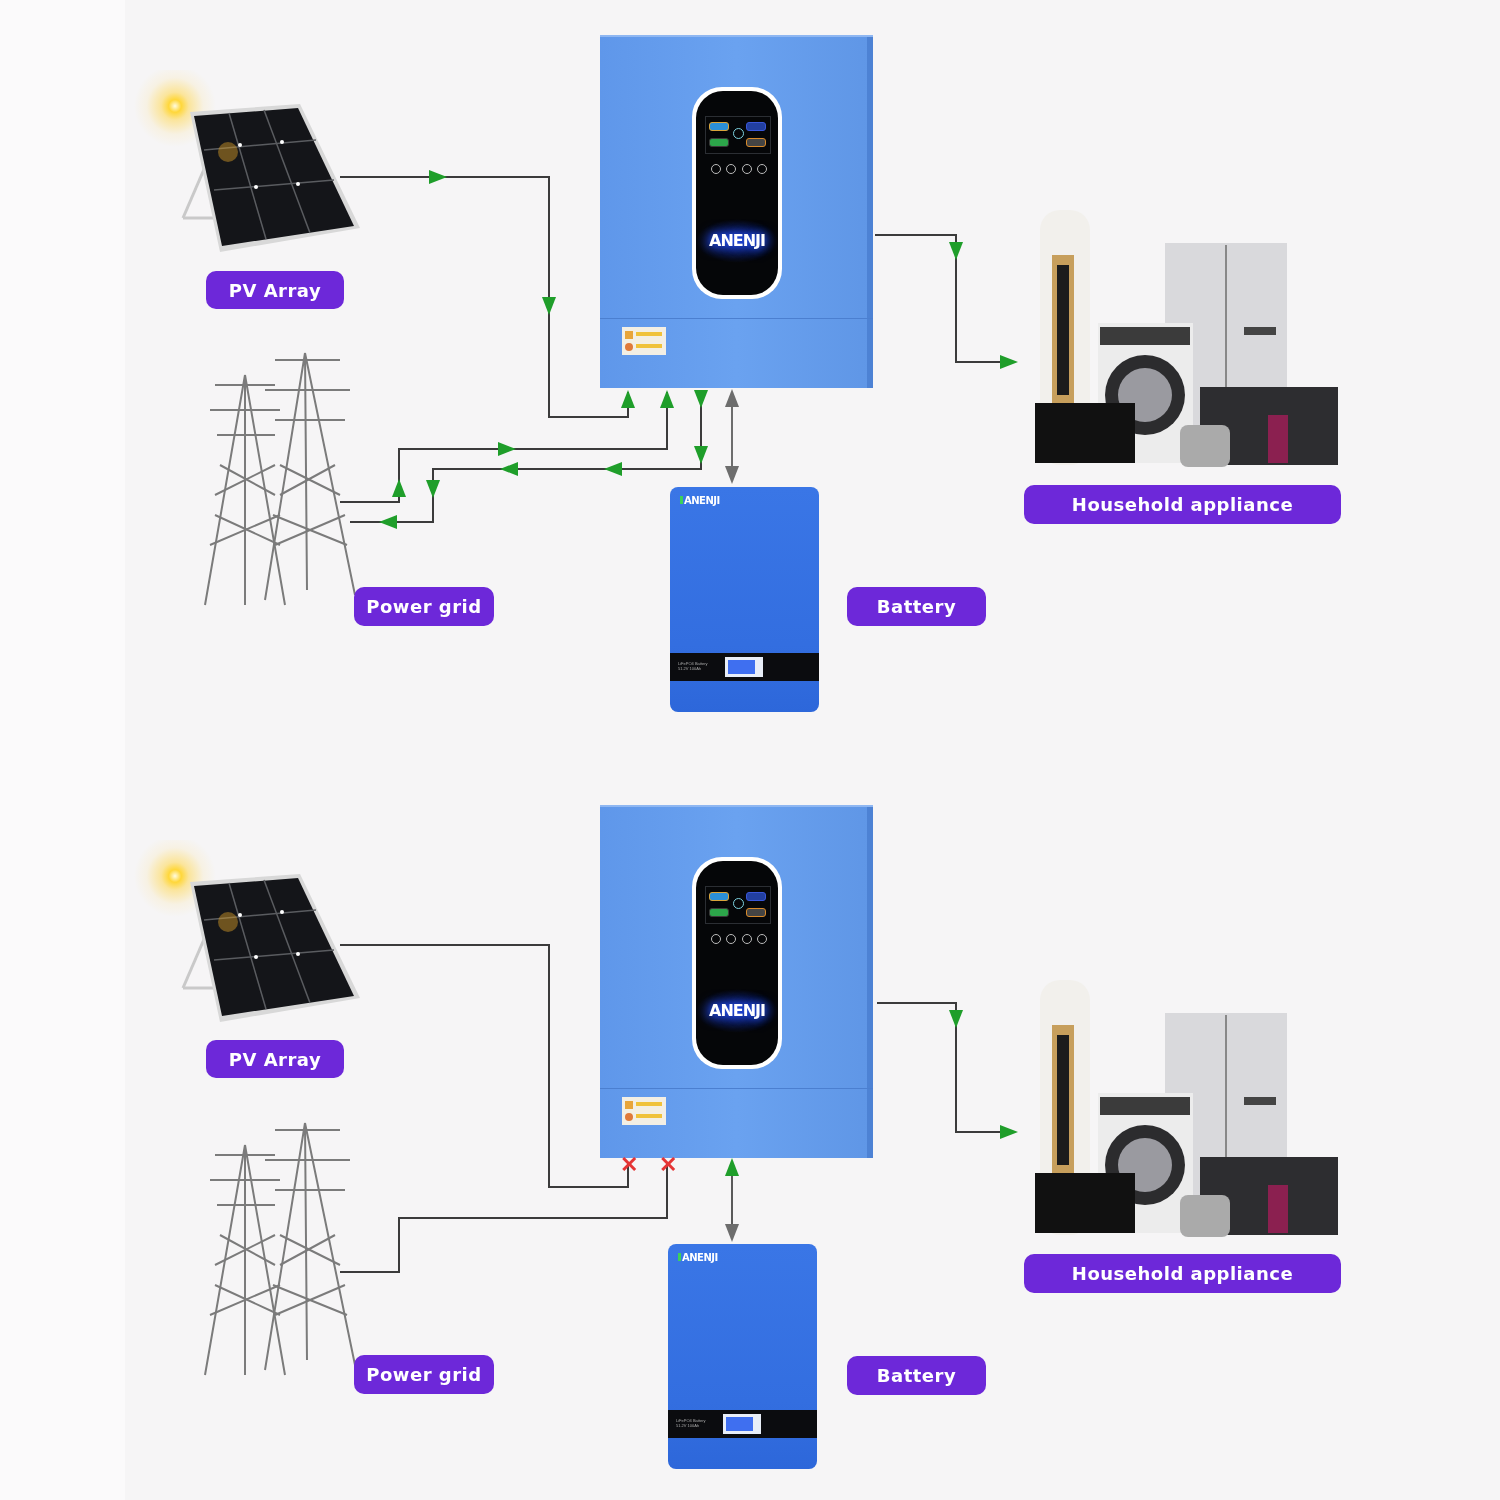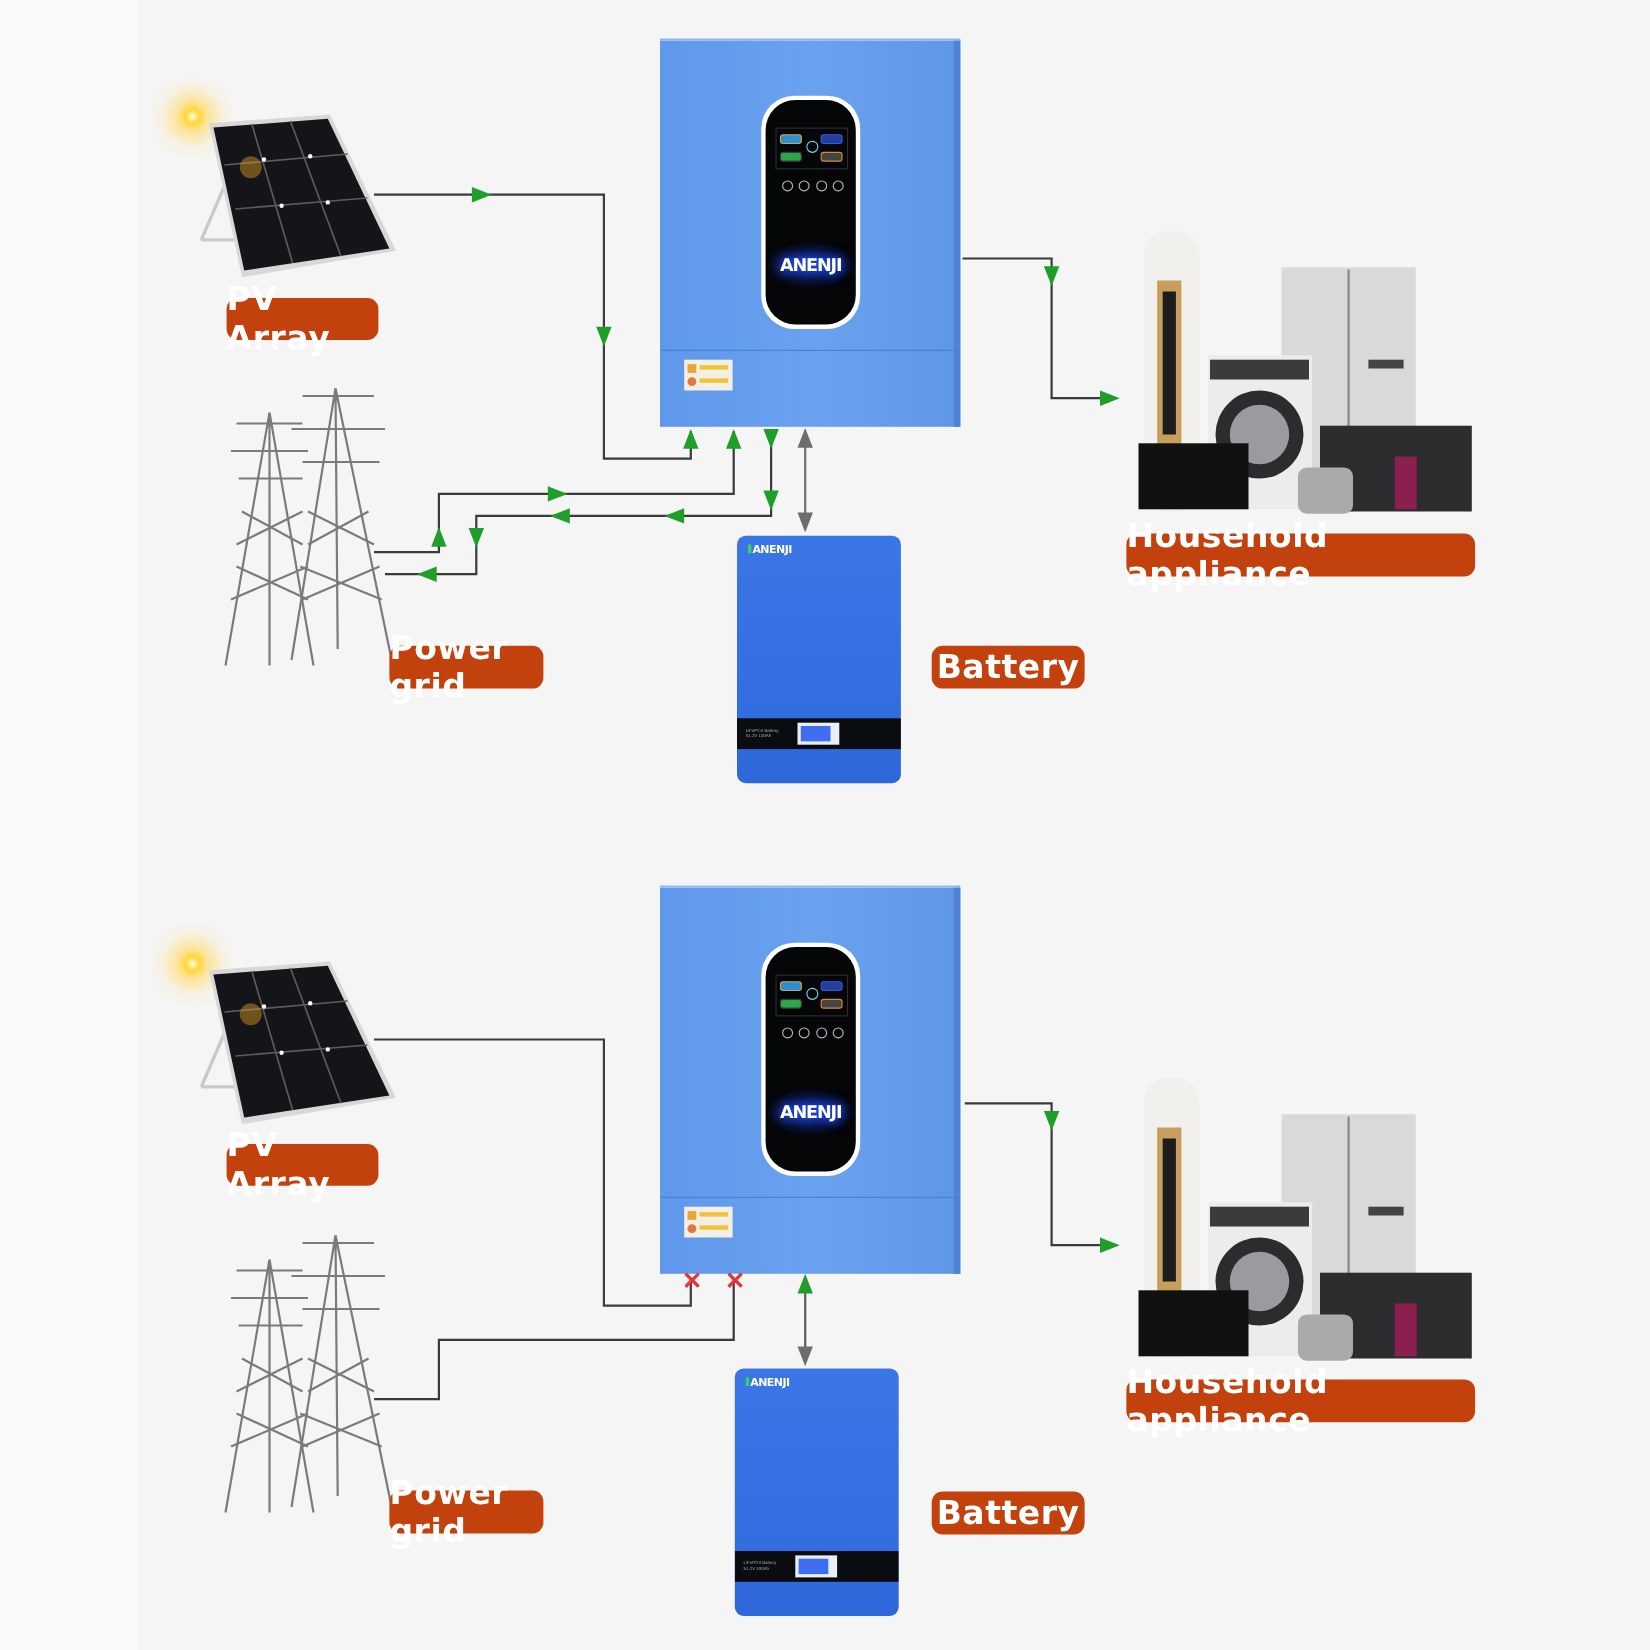--- a/index.html
+++ b/index.html
@@ -3,22 +3,22 @@
 <meta charset="utf-8">
 <style>
   html, body { margin:0; padding:0; }
   body { width:1500px; height:1500px; position:relative; overflow:hidden;
          background:#f6f5f6; font-family:"Liberation Sans", sans-serif; }
   .leftband { position:absolute; left:0; top:0; width:125px; height:1500px; background:#fbfafb; }
   .panel { position:absolute; left:0; width:1500px; height:750px; }
   .panel.top { top:0; }
   .panel.bottom { top:770px; }
 
-  .label { position:absolute; background:#c2410c; color:#fff; font-weight:bold;
-           border-radius:10px; font-size:30px; letter-spacing:0.5px;
+  .label { position:absolute; background:#6d28d9; color:#fff; font-weight:bold;
+           border-radius:10px; font-size:18px; letter-spacing:0.5px;
            display:flex; align-items:center; justify-content:center;
            font-family:"DejaVu Sans", sans-serif; }
 
   .wires { position:absolute; left:0; top:0; width:1500px; height:750px; overflow:visible; }
 
   
   .inverter { position:absolute; left:600px; top:35px; width:273px; height:351px;
               background:linear-gradient(90deg,#5f97ea 0%,#6aa2f0 50%,#5f96e6 100%);
               border-top:2px solid #8fb7f2; }
   .inverter .edge { position:absolute; right:0; top:0; width:6px; height:100%; background:#4d82d4; }

